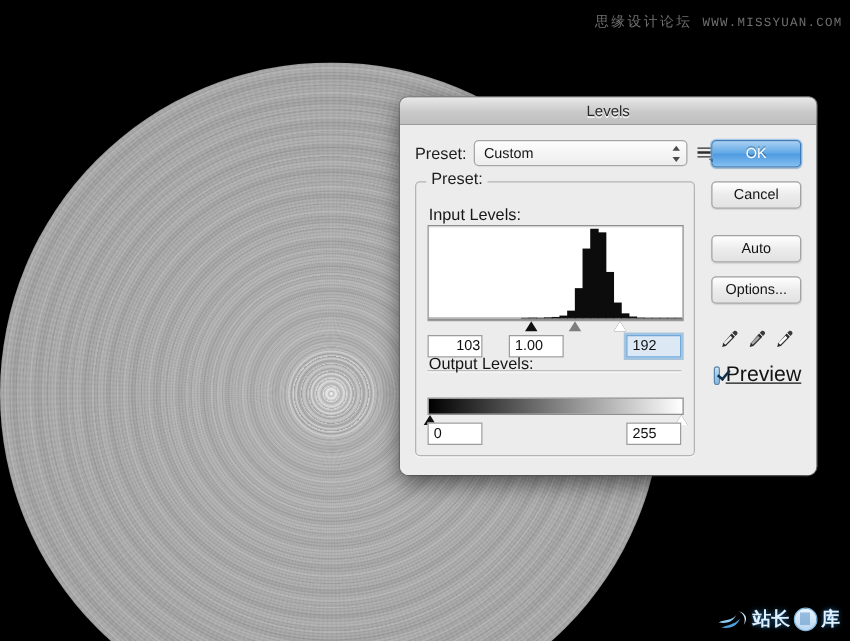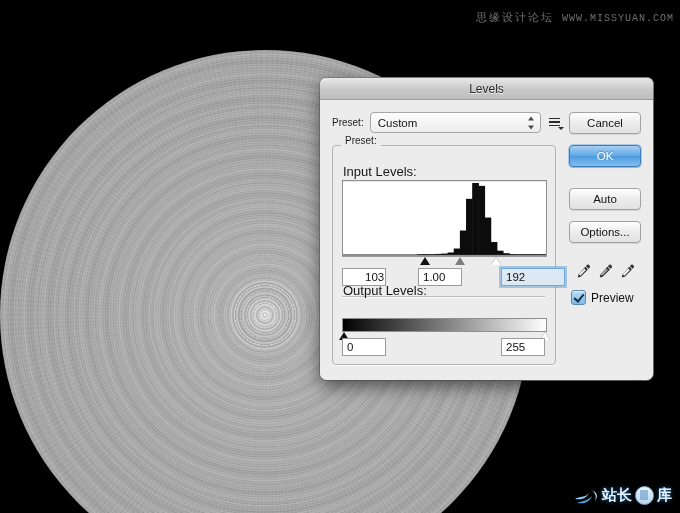--- a/index.html
+++ b/index.html
@@ -94,21 +94,21 @@
     user-select: none;
   }
   .wm-top .cn { letter-spacing: 2px; margin-top: 48px; }
   .wm-top .url { margin-left: 8px; font-family: "Liberation Mono", monospace; font-size: 10px; }
 
   .wm-logo {
     position: absolute;
     right: 8px;
     bottom: 8px;
     display: flex;
-    align-items: flex-end;
+    align-items: flex-start;
     gap: 3px;
     user-select: none;
   }
   .wm-logo .flame {
     width: 26px; height: 18px;
     position: relative;
   }
   .wm-logo .flame svg { display: block; }
   .wm-logo .cntext {
     color: #dff0ff;
@@ -171,21 +171,21 @@
 
   
   .preset-row {
     position: absolute;
     left: 12px; top: 12px;
     display: flex;
     align-items: center;
     gap: 6px;
   }
   .lbl {
-    font-size: 10px;
+    font-size: 13px;
     color: #1e1e1e;
   }
   .combo {
     position: relative;
     height: 19px;
     background: linear-gradient(#fdfdfd, #ededed);
     border: 1px solid #a6a6a6;
     border-radius: 4px;
     box-shadow: 0 1px 0 rgba(255,255,255,.8) inset;
     display: flex;
@@ -310,22 +310,22 @@
     align-items: center;
     padding: 0 4px;
     box-sizing: border-box;
   }
   .num-field.focused {
     border-color: #6fa8dc;
     box-shadow: 0 0 0 2px rgba(108,165,214,0.55);
     background: #dce9f5;
   }
   .in-shadow { left: 9px;  top: 122px; width: 44px; padding-left: 22px; }
-  .in-mid    { left: 85px; top: 122px; width: 44px; }
-  .in-high   { left: 168px;top: 122px; width: 64px; }
+  .in-mid    { left: 74px; top: 122px; width: 44px; }
+  .in-high   { left: 168px;top: 122px; width: 44px; }
 
   .divider {
     position: absolute;
     left: 9px; top: 150px;
     width: 203px;
     height: 1px;
     background: #bdbdbd;
     box-shadow: 0 1px 0 #fbfbfb;
   }
 
@@ -401,21 +401,21 @@
   }
   .checkbox::after {
     content: "";
     position: absolute;
     left: 3.5px; top: 0.5px;
     width: 4px; height: 8px;
     border: solid #13304a;
     border-width: 0 2px 2px 0;
     transform: rotate(40deg);
   }
-  .preview-label { font-size: 12px; color: #131313; }
+  .preview-label { font-size: 17px; color: #131313; text-decoration: underline; }
 </style>
 </head>
 <body>
 
 <div id="stage">
 
   <div id="artwork">
     <div class="disc">
       <div class="disc-core"></div>
     </div>
@@ -515,22 +515,22 @@
         <div class="outslider-track">
           <div class="handle black" style="left:1%"></div>
           <div class="handle white" style="left:99%"></div>
         </div>
 
         <div class="num-field out-shadow">0</div>
         <div class="num-field out-high">255</div>
       </div>
 
       <div class="btn-col">
+        <div class="btn primary">OK</div>
         <div class="btn">Cancel</div>
-        <div class="btn primary">OK</div>
         <div class="btn spaced">Auto</div>
         <div class="btn">Options...</div>
 
         <div class="droppers">
           <span class="dropper">
             <svg width="15" height="17" viewBox="0 0 15 17">
               <path d="M11.5 1.6 a2 2 0 0 1 2.4 2.6 l-1.5 1.6 -2.6-2.6 z" fill="#3a3a3a"></path>
               <path d="M9.3 3.8 l2.6 2.6 -7.2 7.3 -3 0.9 0.9-3 z" fill="#2b2b2b"></path>
               <path d="M8.4 5.6 l1.5 1.5 -5.6 5.7 -1.5-1.5 z" fill="#efefef"></path>
             </svg>

